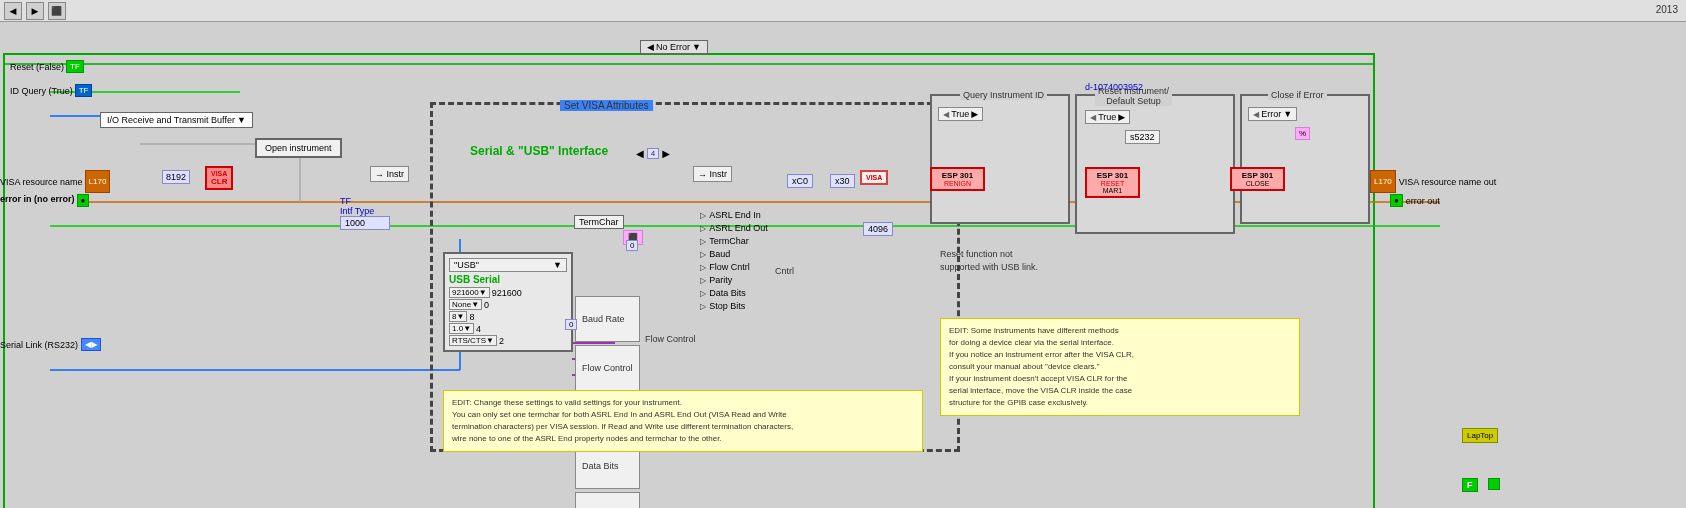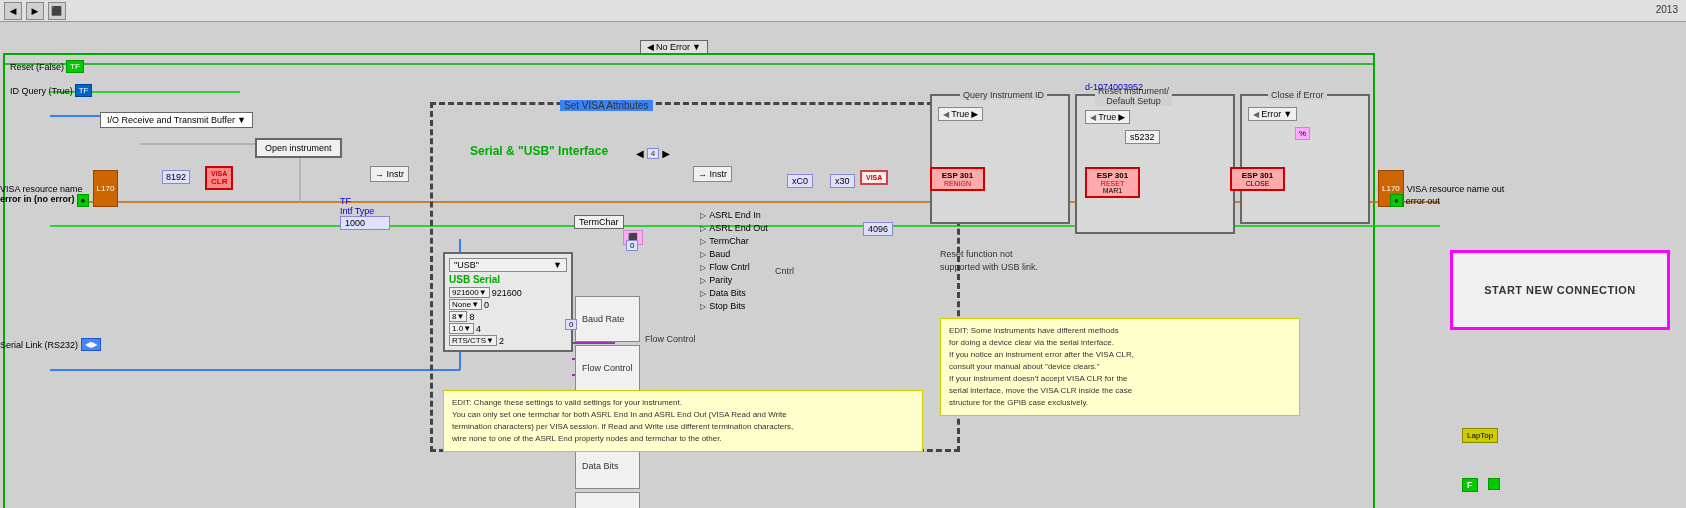--- a/index.html
+++ b/index.html
@@ -121,24 +121,23 @@
     
     .visa-resource {
       position: absolute;
       top: 148px; left: 0px;
       display: flex; align-items: center; gap: 2px;
       font-size: 9px;
     }
     .l170-box {
       background: #cc6600;
       color: white;
-      padding: 13px 3px;
+      padding: 6px 3px;
       font-size: 8px;
       border: 1px solid #994400;
-      margin-left: 8px;
     }
 
     
     .error-in {
       position: absolute;
       top: 172px; left: 0px;
       display: flex; align-items: flex-start; gap: 2px;
       font-size: 9px;
       font-weight: bold;
     }
@@ -974,23 +973,20 @@
   <div class="edit-note-2">
     <span style="white-space:pre-line;">EDIT: Some instruments have different methods
 for doing a device clear via the serial interface.
 If you notice an instrument error after the VISA CLR,
 consult your manual about "device clears."
 If your instrument doesn't accept VISA CLR for the
 serial interface, move the VISA CLR inside the case
 structure for the GPIB case exclusively.</span>
   </div>
 
-  <div class="start-new-connection">
-    <span class="start-new-label">START NEW CONNECTION</span>
-  </div>
 
   <div class="laptop-box">LapTop</div>
 
   <div class="f-box">F</div>
 
   <div style="position:absolute;top:456px;left:1488px;background:#00cc00;border:1px solid #009900;width:12px;height:12px;"></div>
 
 </div>
 
 </body></html>

